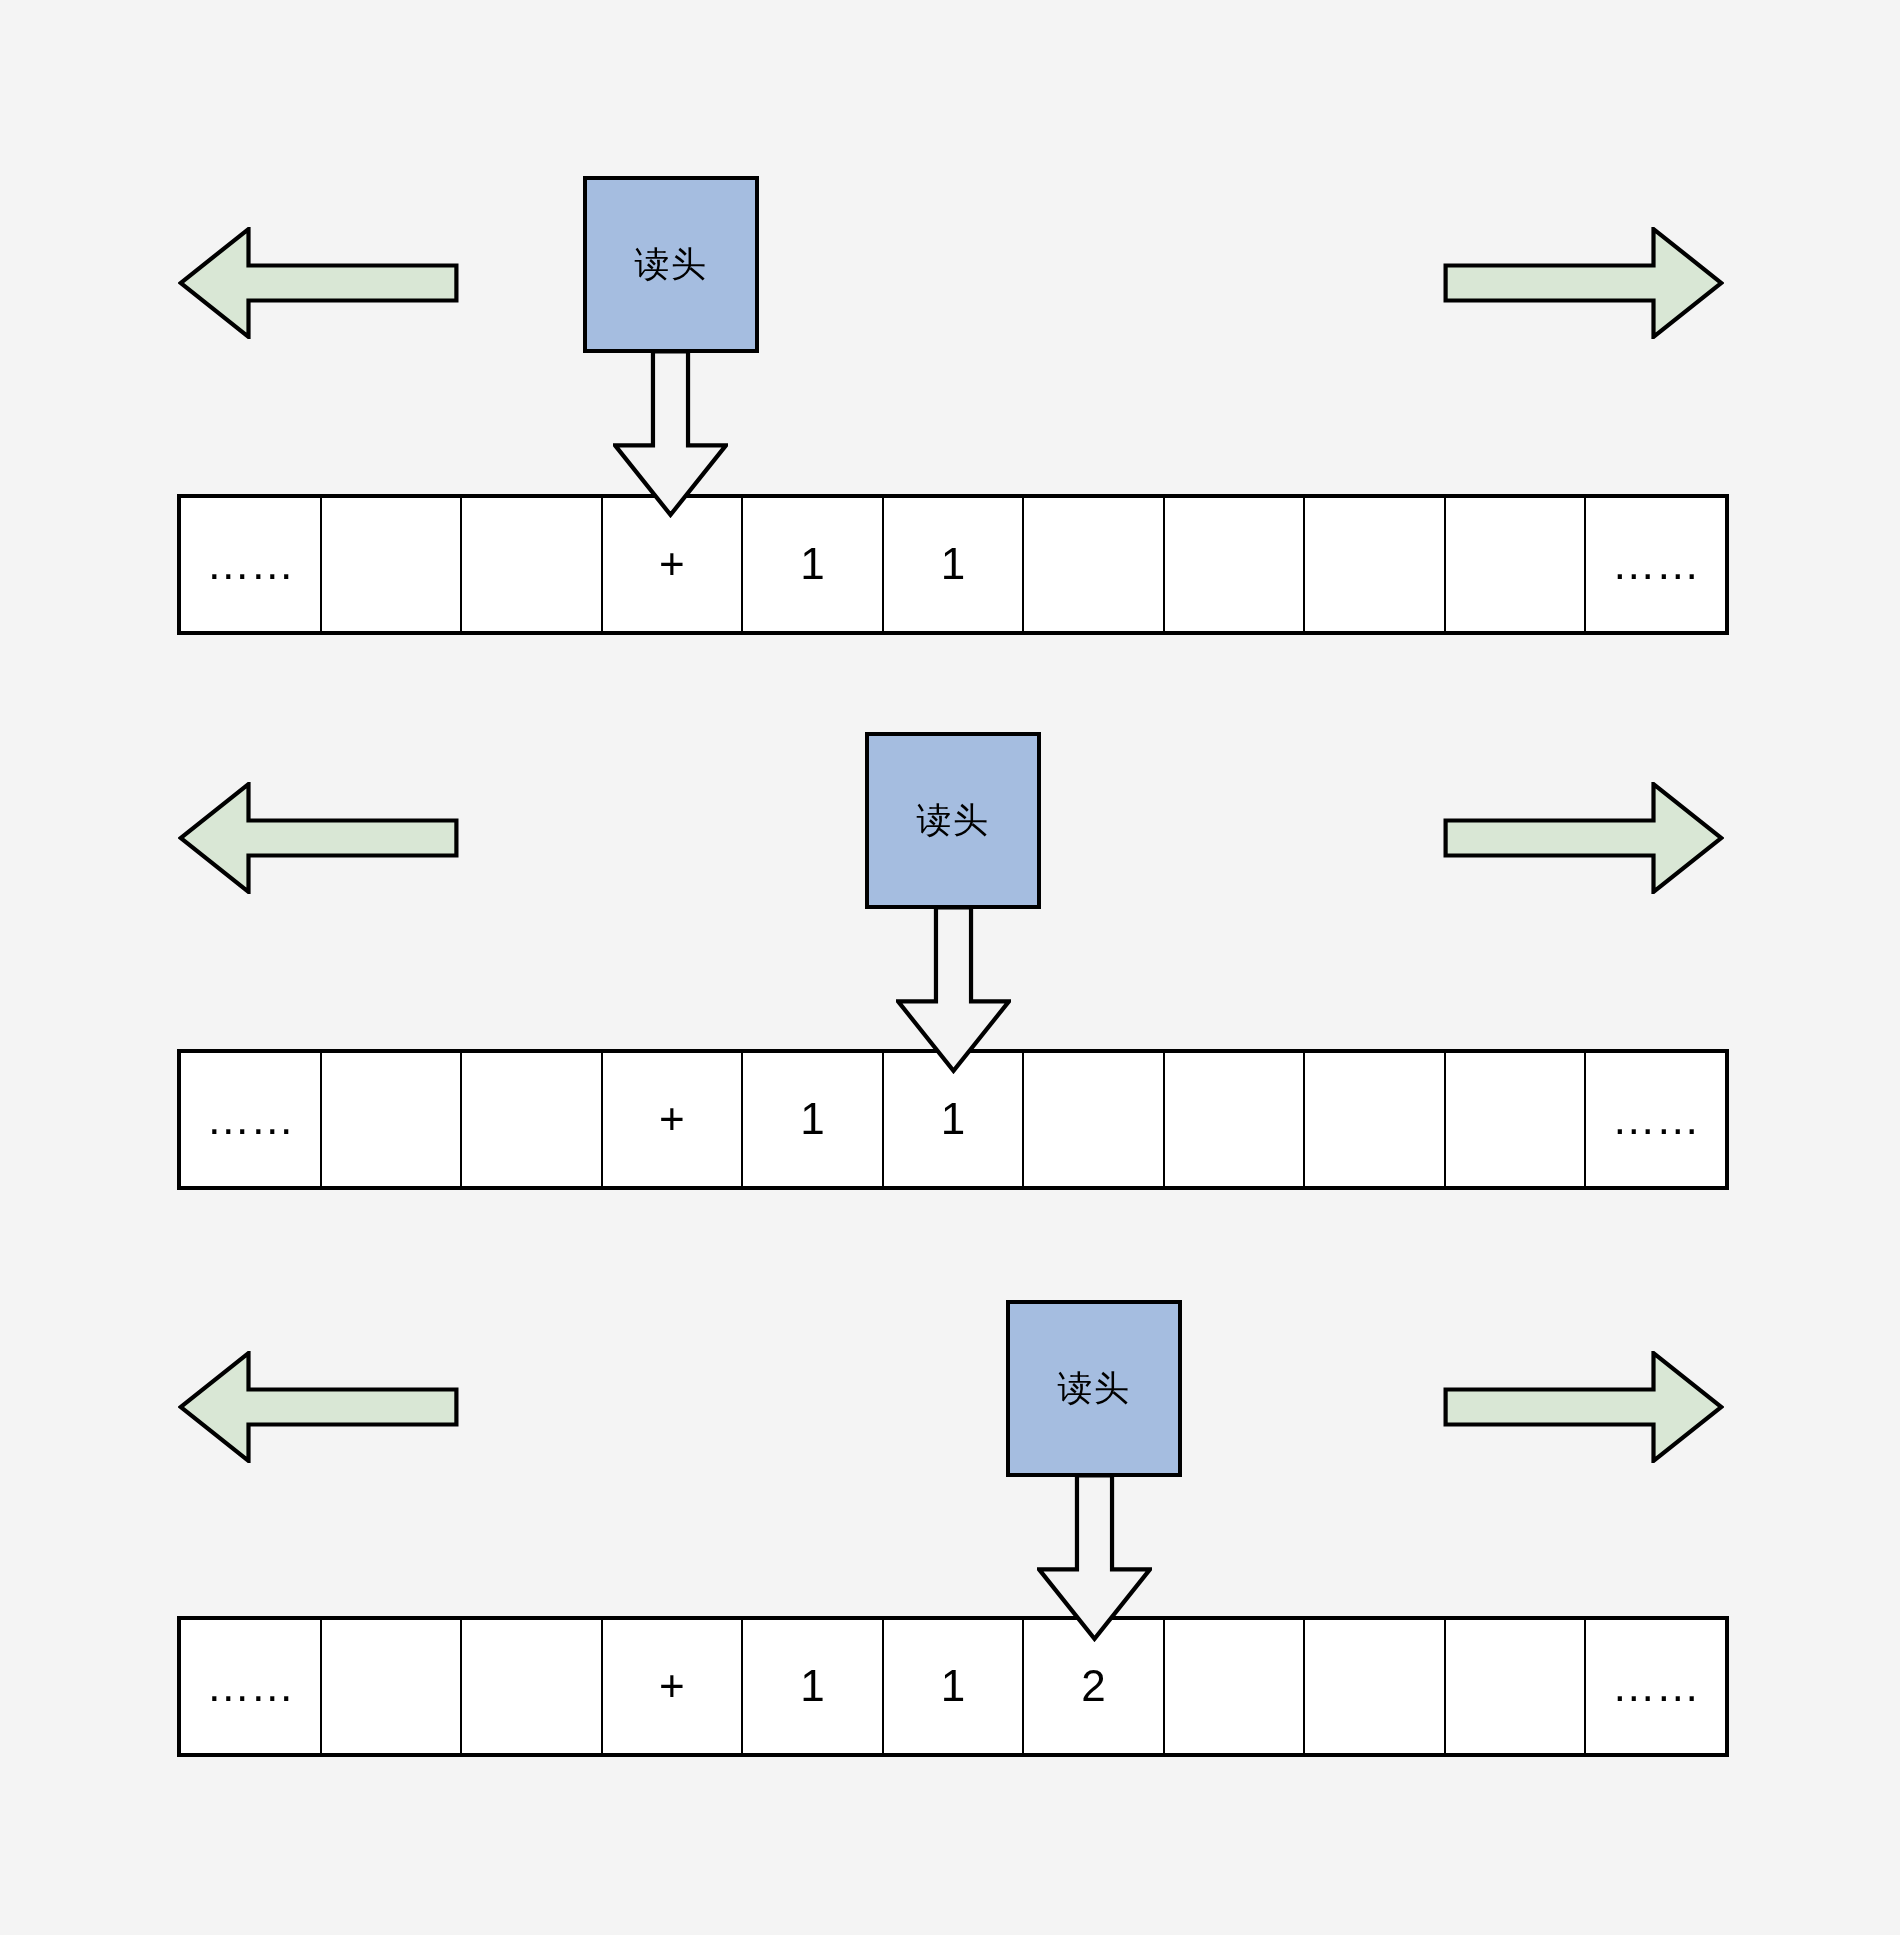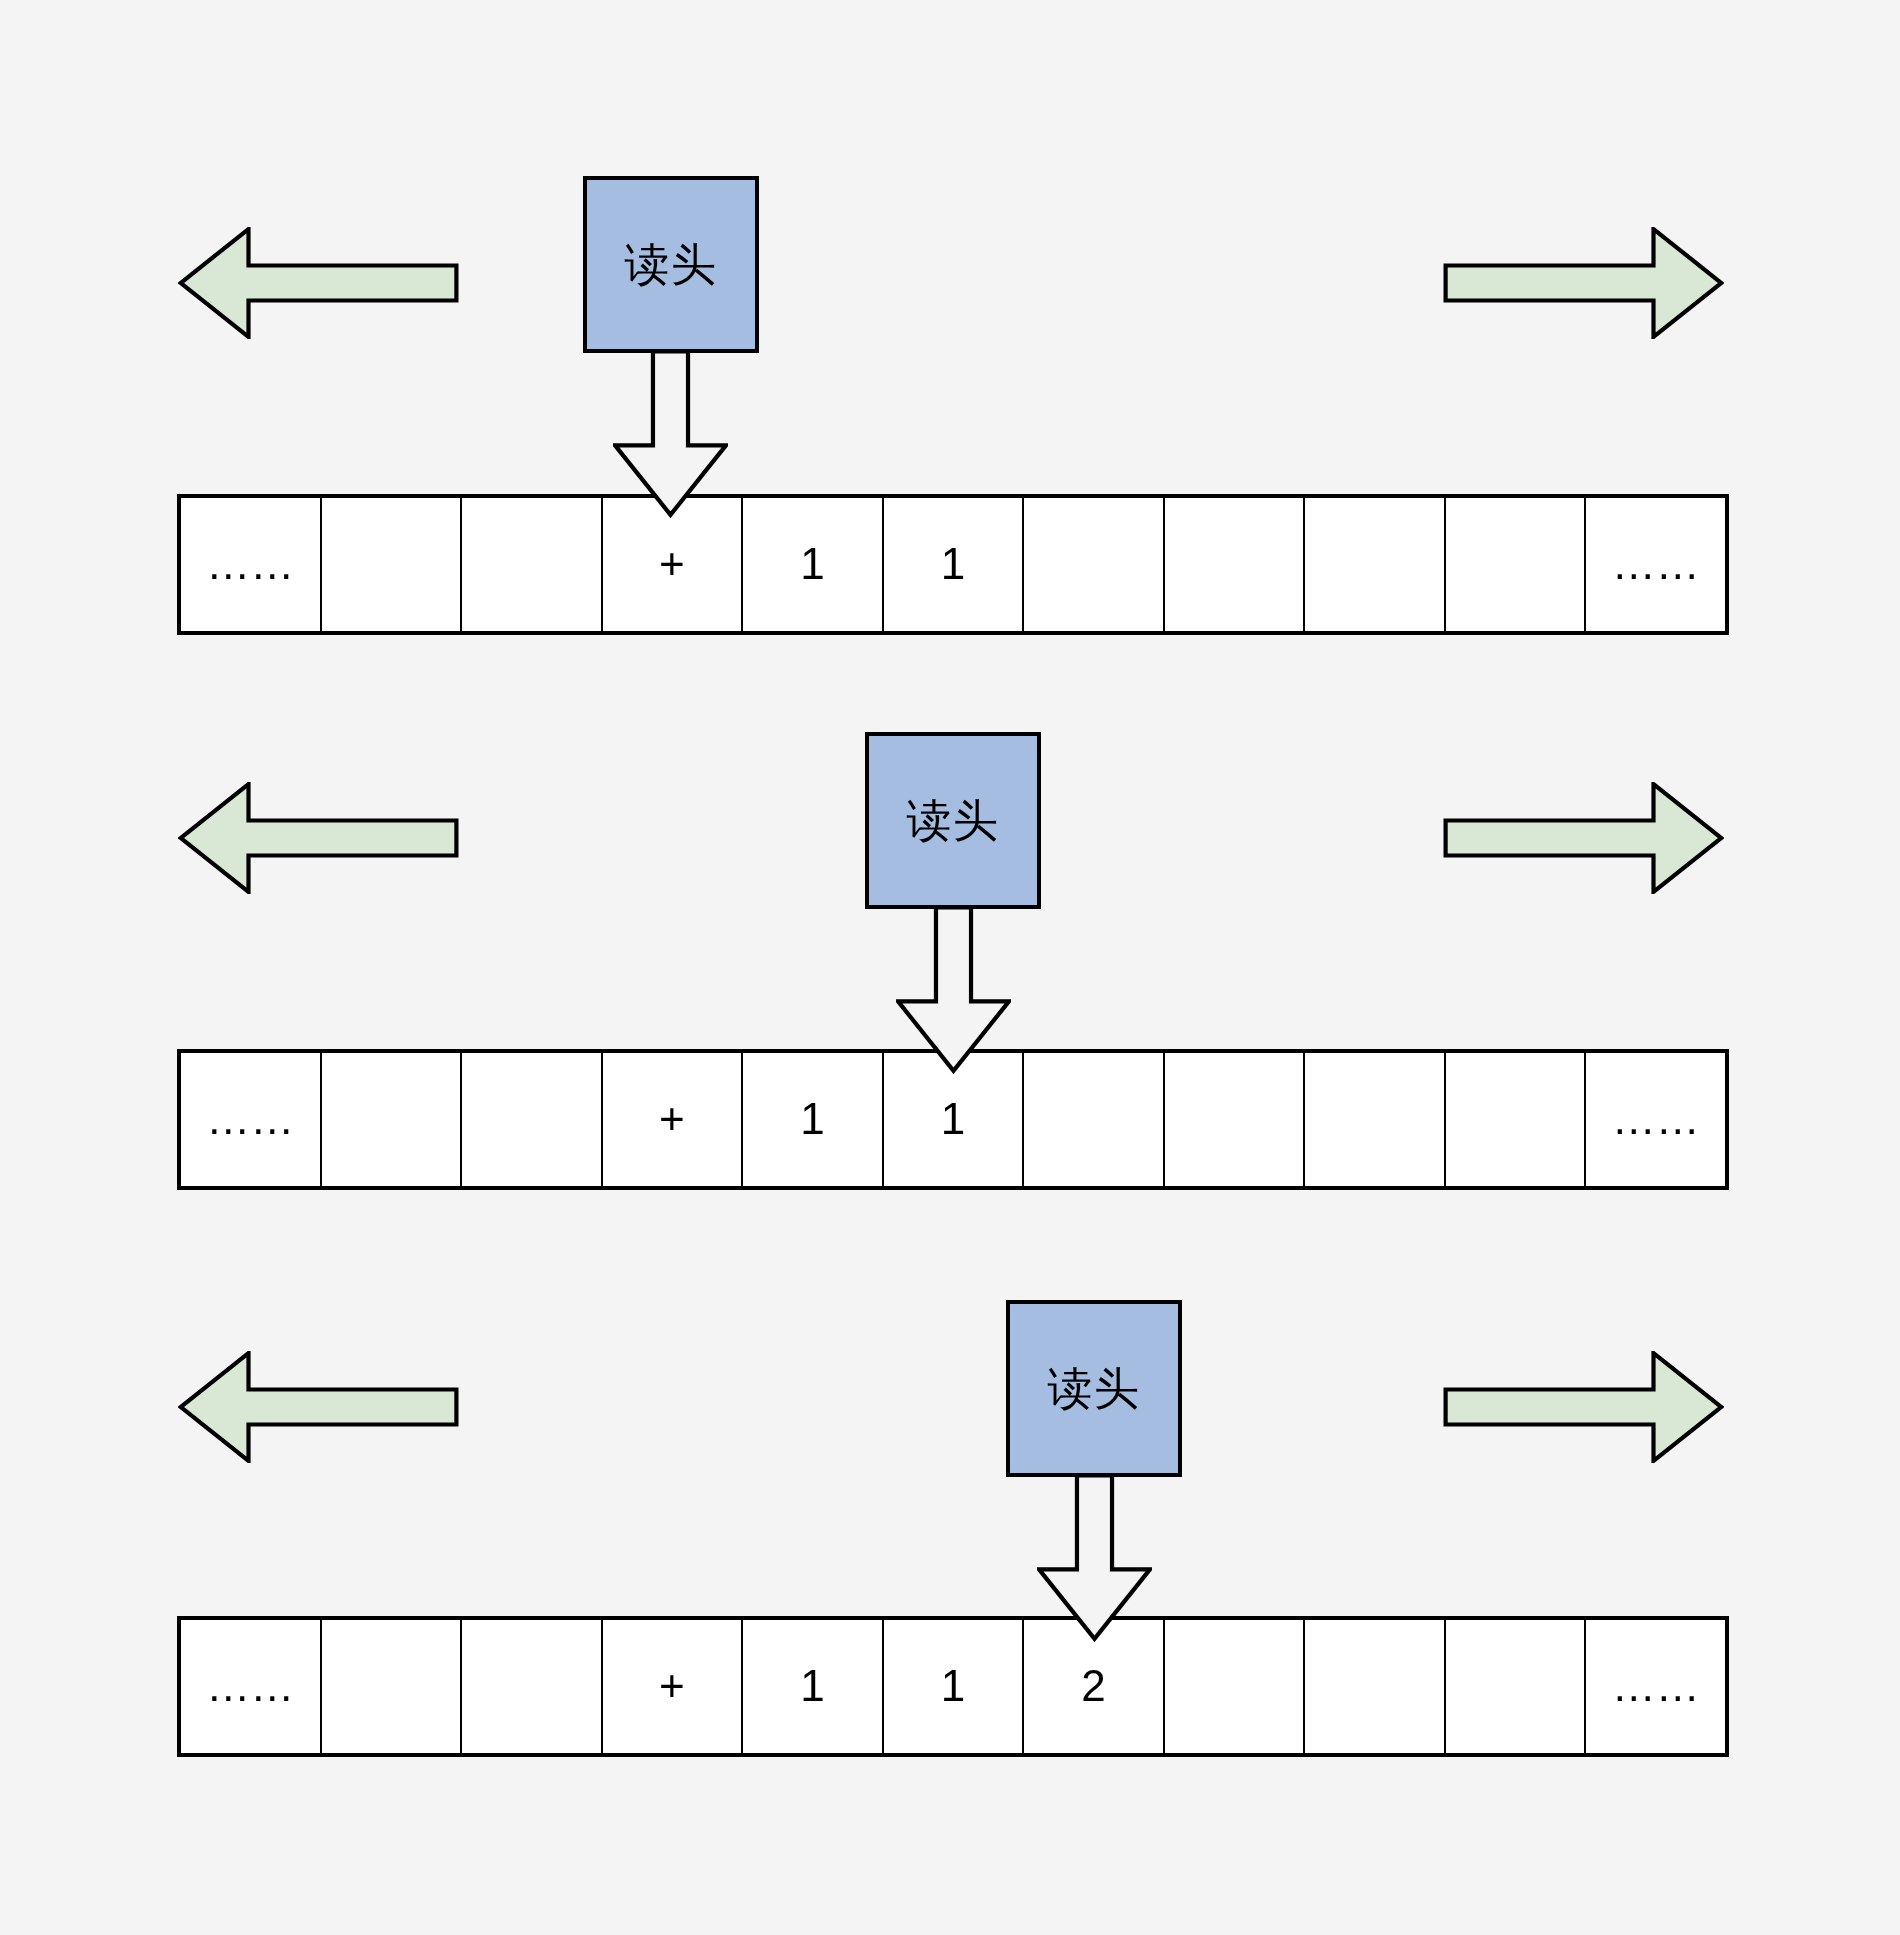--- a/index.html
+++ b/index.html
@@ -28,21 +28,21 @@
   .down-arrow { z-index: 2; }
   .head-box {
     z-index: 3;
     background: var(--head-fill);
     border: 4.2px solid var(--stroke);
     display: flex;
     align-items: center;
     justify-content: center;
   }
   .head-label {
-    font-size: 45px;
+    font-size: 35px;
     color: var(--text);
     letter-spacing: 1.4px;
     white-space: nowrap;
   }
   .tape {
     z-index: 1;
     display: flex;
     background: var(--cell-fill);
     border: 4.2px solid var(--stroke);
   }

